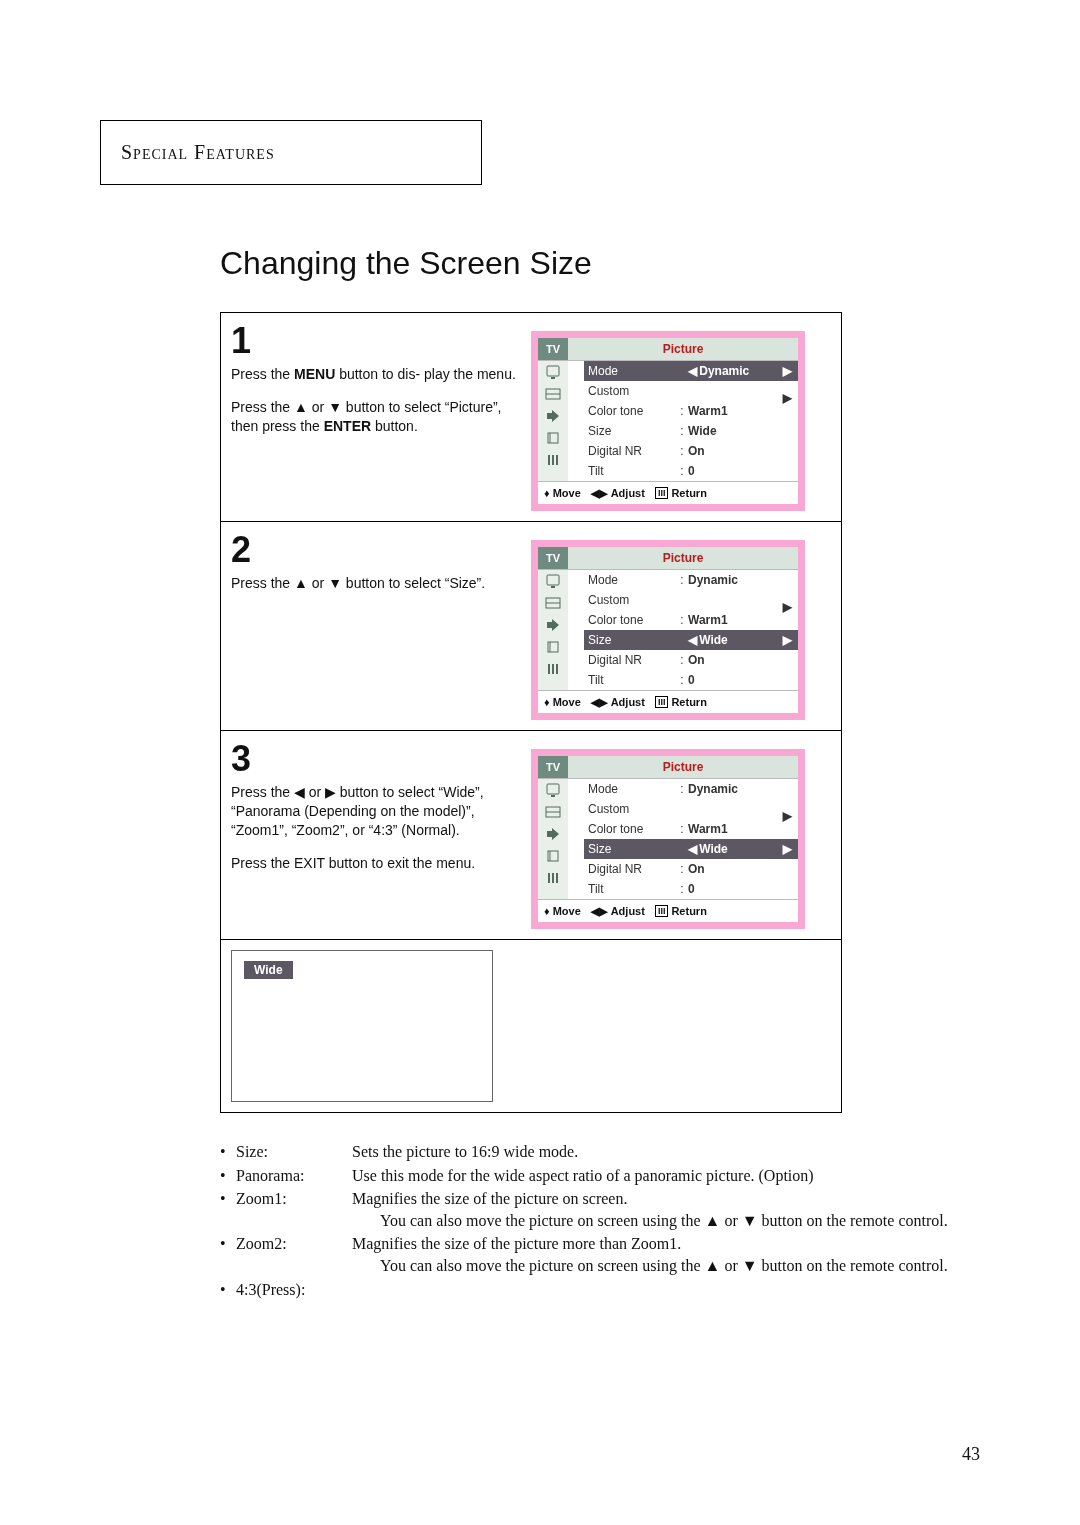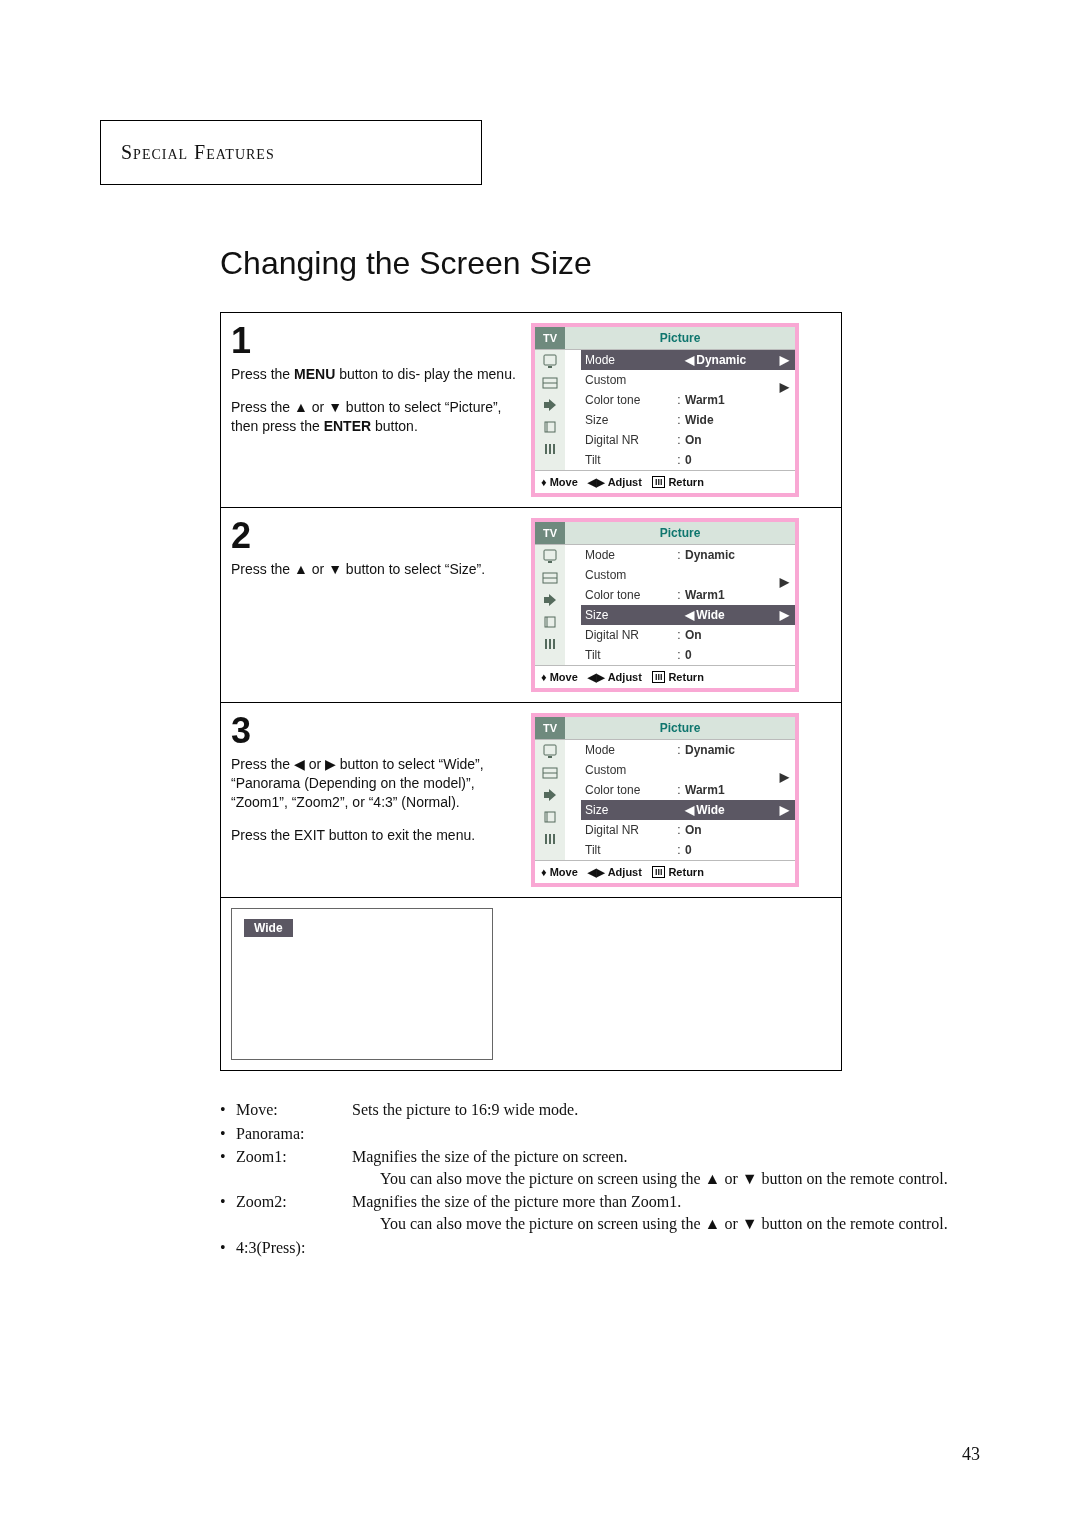--- a/index.html
+++ b/index.html
@@ -63,23 +63,24 @@
     margin-bottom: 6px;
   }
   .step-left b, .step-left strong { font-weight: 700; }
   .step-right {
     width: 290px;
     box-sizing: border-box;
   }
   
   .osd {
     width: 260px;
-    border: 4px solid #f9a8d4;
+    border: 7px solid #f9a8d4;
     font-size: 12px;
     background: #fff;
+    margin-top: 8px;
   }
   .osd-header {
     display: flex;
     height: 22px;
     align-items: stretch;
     background: #d8e4dc;
     border-bottom: 1px solid #bbb;
   }
   .tv-tab {
     width: 30px;
@@ -90,21 +91,21 @@
     display: flex;
     align-items: center;
     justify-content: center;
   }
   .osd-title {
     flex: 1;
     font-weight: 700;
     display: flex;
     align-items: center;
     justify-content: center;
-    color: #0f766e;
+    color: #b91c1c;
   }
   .osd-body {
     display: flex;
     gap: 16px;
   }
   .osd-icons {
     width: 30px;
     background: #e9efe9;
     display: flex;
     flex-direction: column;
@@ -551,26 +552,27 @@
           <div class="wide-pill">Wide</div>
         </div>
       </div>
     </div>
 
   </div>
 
   <div class="definitions">
     <div class="defrow">
       <div class="bullet">•</div>
-      <div class="term">Move:</div>
+      <div class="term">Size:</div>
       <div class="desc">Sets the picture to 16:9 wide mode.</div>
     </div>
     <div class="defrow">
       <div class="bullet">•</div>
       <div class="term">Panorama:</div>
+      <div class="desc">Use this mode for the wide aspect ratio of a panoramic picture. (Option)</div>
     </div>
     <div class="defrow">
       <div class="bullet">•</div>
       <div class="term">Zoom1:</div>
       <div class="desc">
         <div>Magnifies the size of the picture on screen.</div>
         <div style="text-indent:28px">
           <span>You can also move the picture on screen using the </span><span class="glyph">▲</span><span> or </span><span class="glyph">▼</span><span> button on the remote control.</span>
         </div>
       </div>

